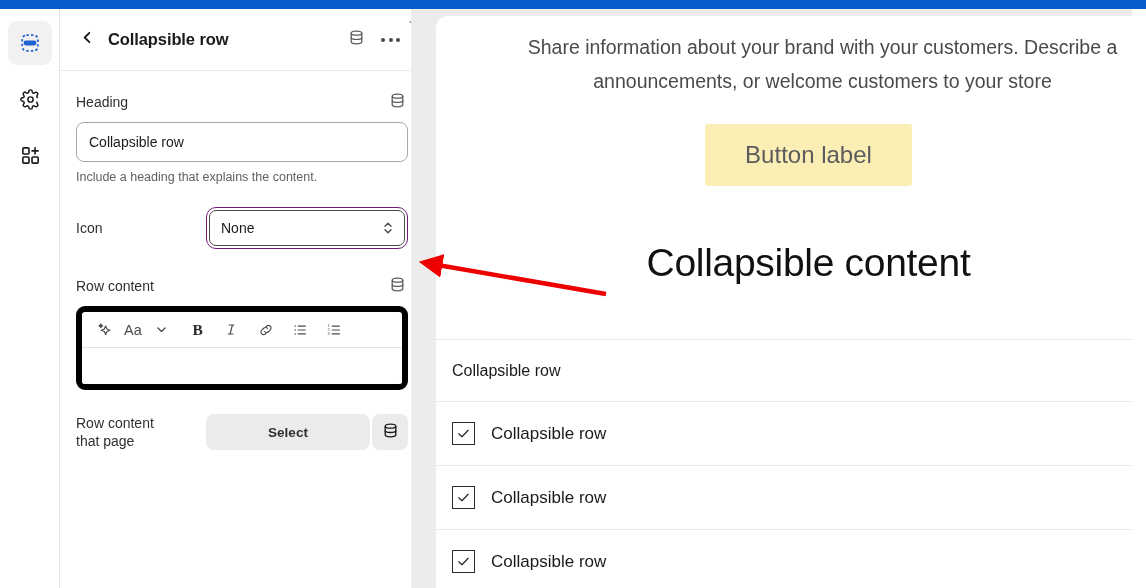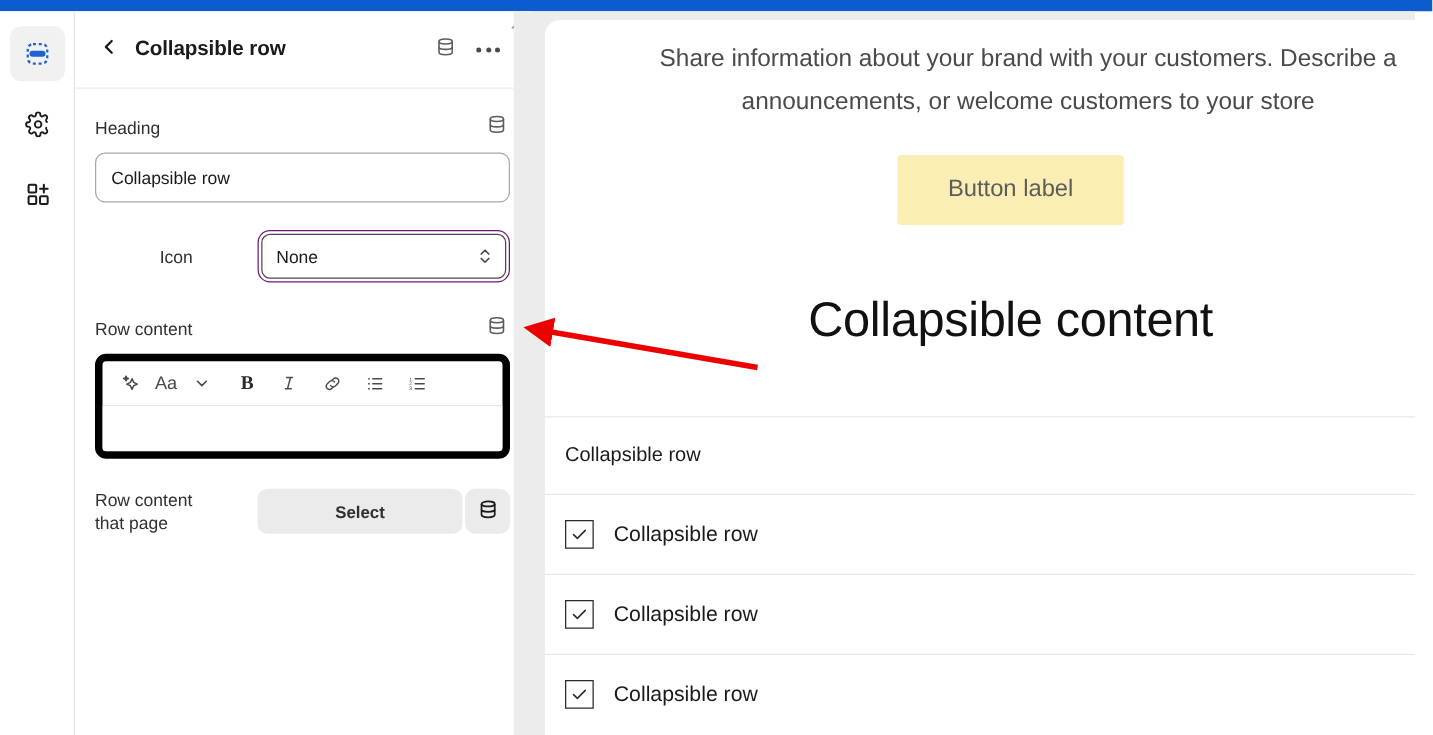--- a/index.html
+++ b/index.html
@@ -63,21 +63,21 @@
     padding: 6px 2px;
   }
   .dots i { width: 4px; height: 4px; border-radius: 50%; background: #4a4a4a; display:block; }
 
   .panel-body { padding: 20px 16px 0 16px; }
 
   .field-label-row {
     display: flex; align-items: center; justify-content: space-between;
     margin-bottom: 9px;
   }
-  .field-label { font-size: 14px; color: #303030; text-align: center; }
+  .field-label { font-size: 14px; color: #303030; }
 
   .text-input {
     width: 100%; height: 40px;
     border: 1px solid #a8a8a8; border-radius: 8px;
     background: #fff;
     font-size: 14px; color: #1a1a1a;
     padding: 0 12px;
     font-family: "Liberation Sans", sans-serif;
     outline: none;
   }
@@ -172,21 +172,21 @@
     text-align: center;
     font-size: 19.5px; line-height: 34px; color: #4a4a4a;
     white-space: nowrap;
     padding-left: 52px;
   }
   .pv-btn-row { display:flex; justify-content:center; margin-top: 26px; padding-left: 24px;}
   .pv-btn {
     background: #faeeb4; color: #5c5c5c;
     border: none; border-radius: 3px;
     padding: 17px 40px;
-    font-size: 19px;
+    font-size: 24px;
     font-family: "Liberation Sans", sans-serif;
     cursor: pointer;
   }
   .pv-heading {
     text-align: center; margin-top: 55px;
     font-size: 39px; color: #111111; font-weight: 400;
     letter-spacing: -0.3px;
     padding-left: 24px;
   }
   .pv-list { margin-top: 54px; }
@@ -295,20 +295,21 @@
           <span>
             <svg width="17" height="17" viewBox="0 0 18 18" fill="none" stroke="#5c5c5c" stroke-width="1.35">
               <ellipse cx="9" cy="4.4" rx="5.6" ry="2.1"></ellipse>
               <path d="M3.4 4.4v9.2c0 1.16 2.5 2.1 5.6 2.1s5.6-.94 5.6-2.1V4.4"></path>
               <path d="M3.4 9c0 1.16 2.5 2.1 5.6 2.1s5.6-.94 5.6-2.1"></path>
             </svg>
           </span>
         </span>
       </div>
       <input class="text-input" type="text" value="Collapsible row" style="">
+      <div class="help-text">Include a heading that explains the content.</div>
 
       
       <div class="row-inline">
         <span class="field-label">Icon</span>
         <div class="select-focus-wrap">
           <div class="select-box">
             <span>None</span>
             <span class="select-caret">
               <svg width="14" height="20" viewBox="0 0 14 20" fill="none" stroke="#4a4a4a" stroke-width="1.4" stroke-linecap="round" stroke-linejoin="round">
                 <path d="M4 8.2 7 5.2l3 3"></path>

